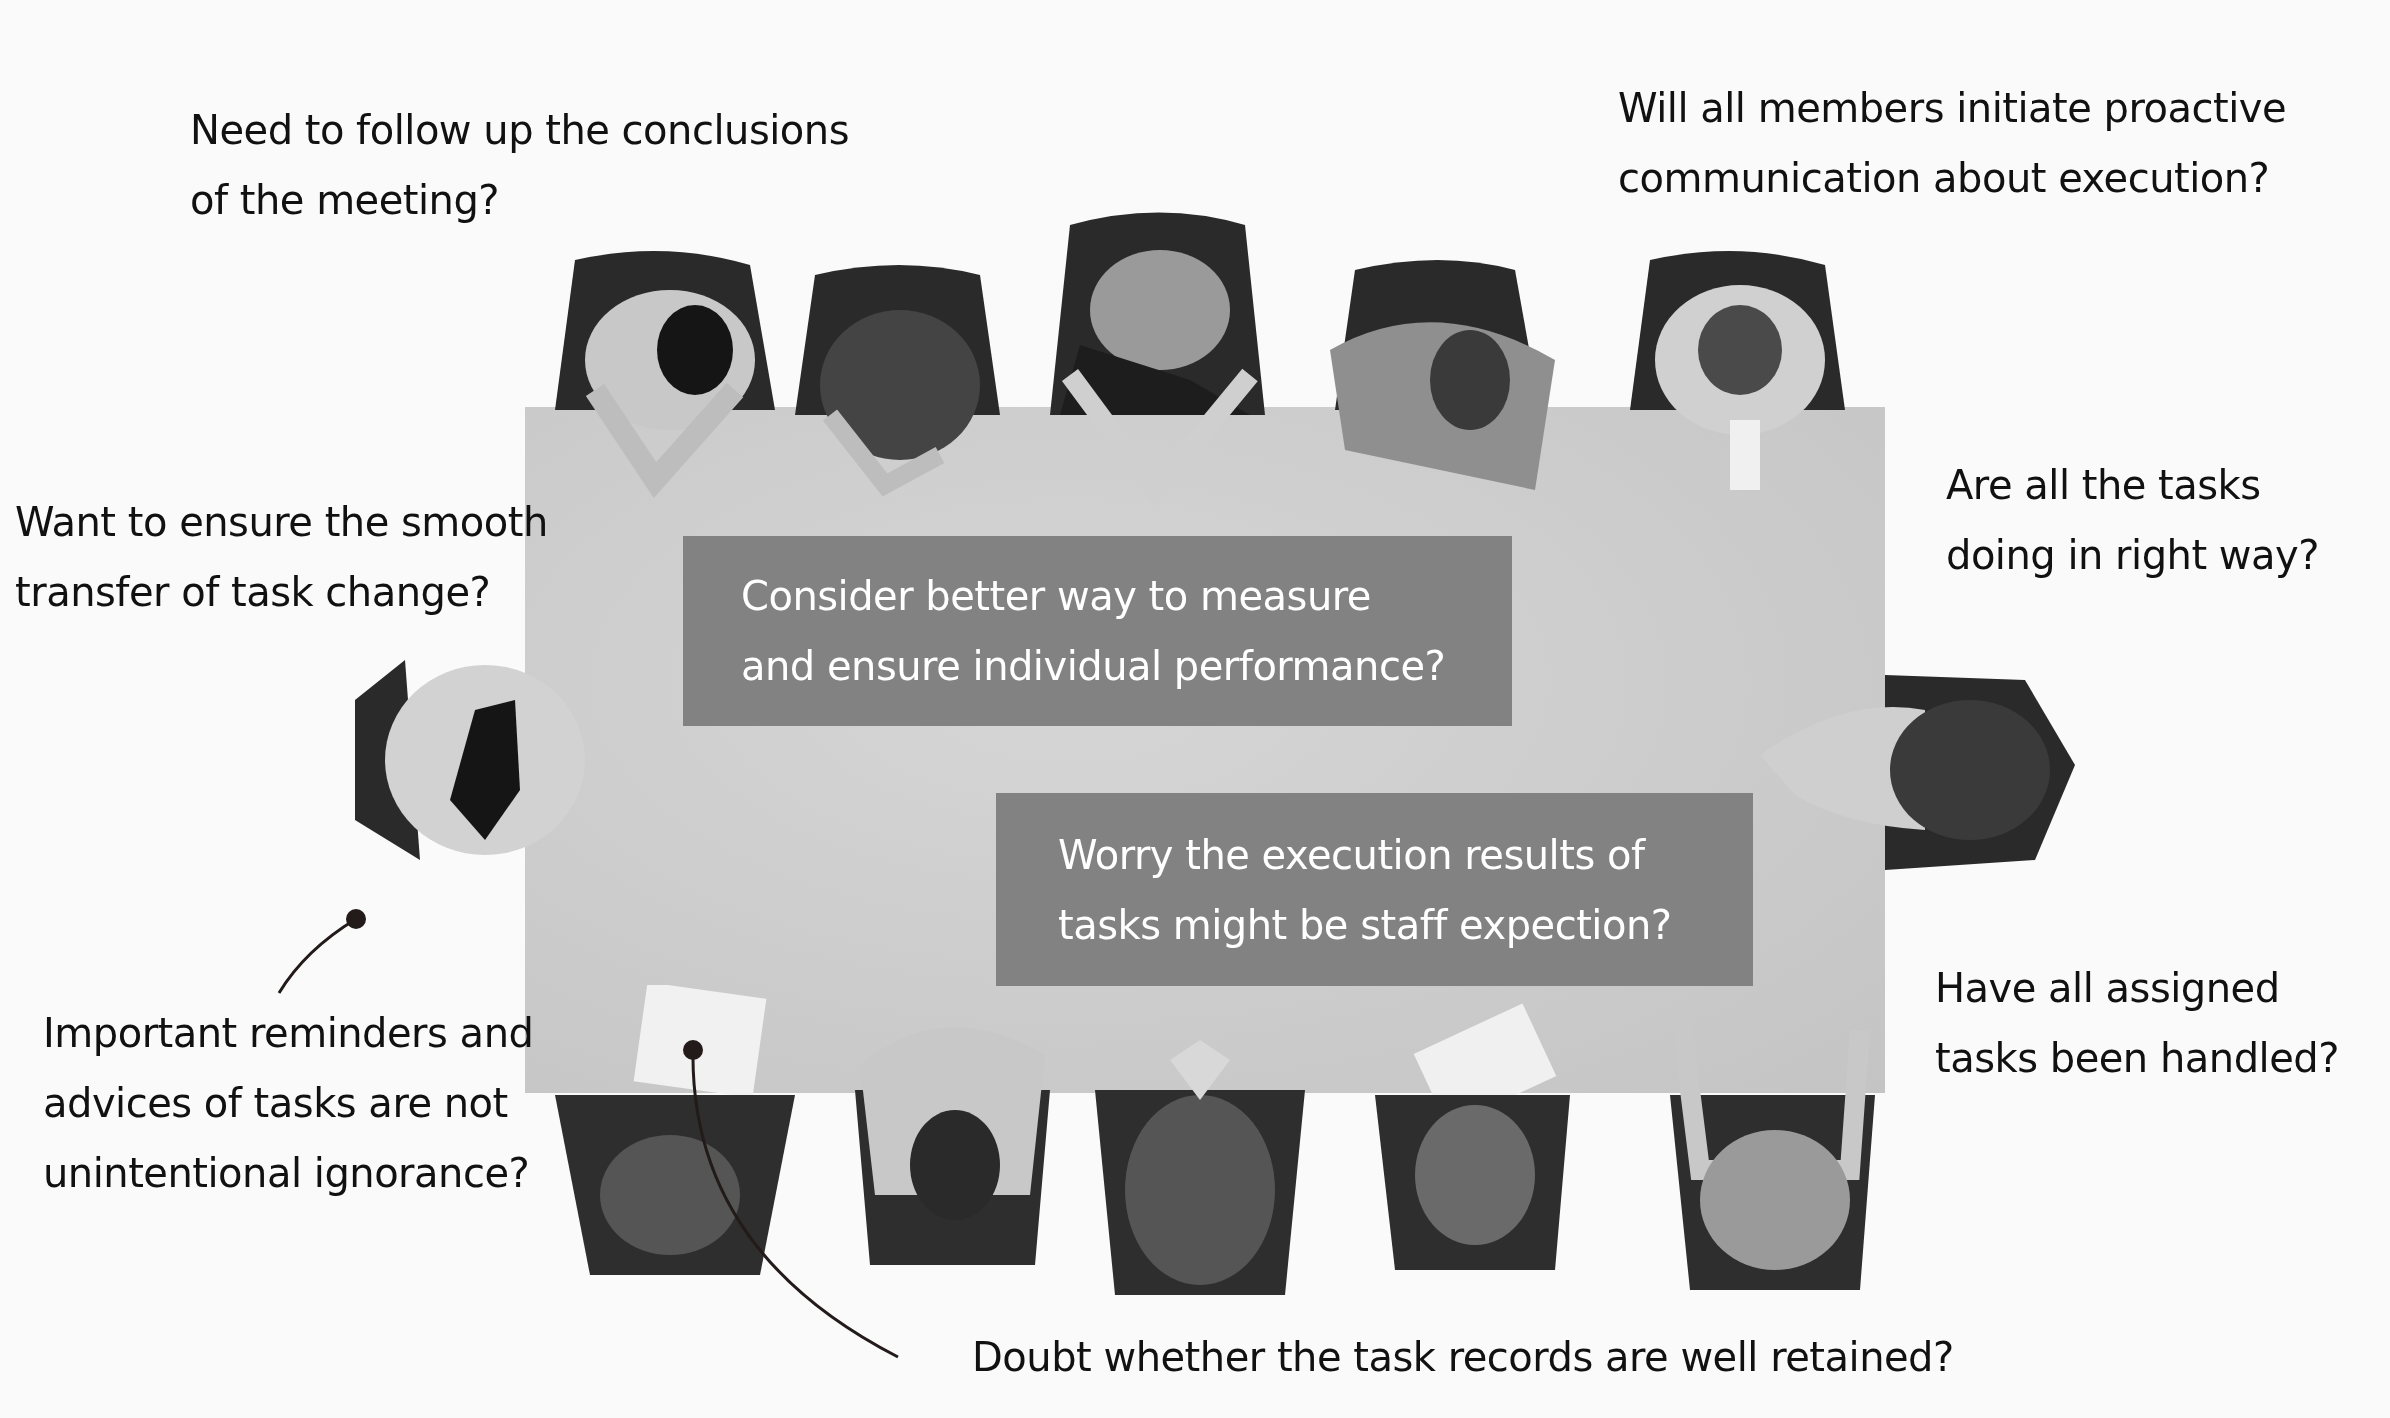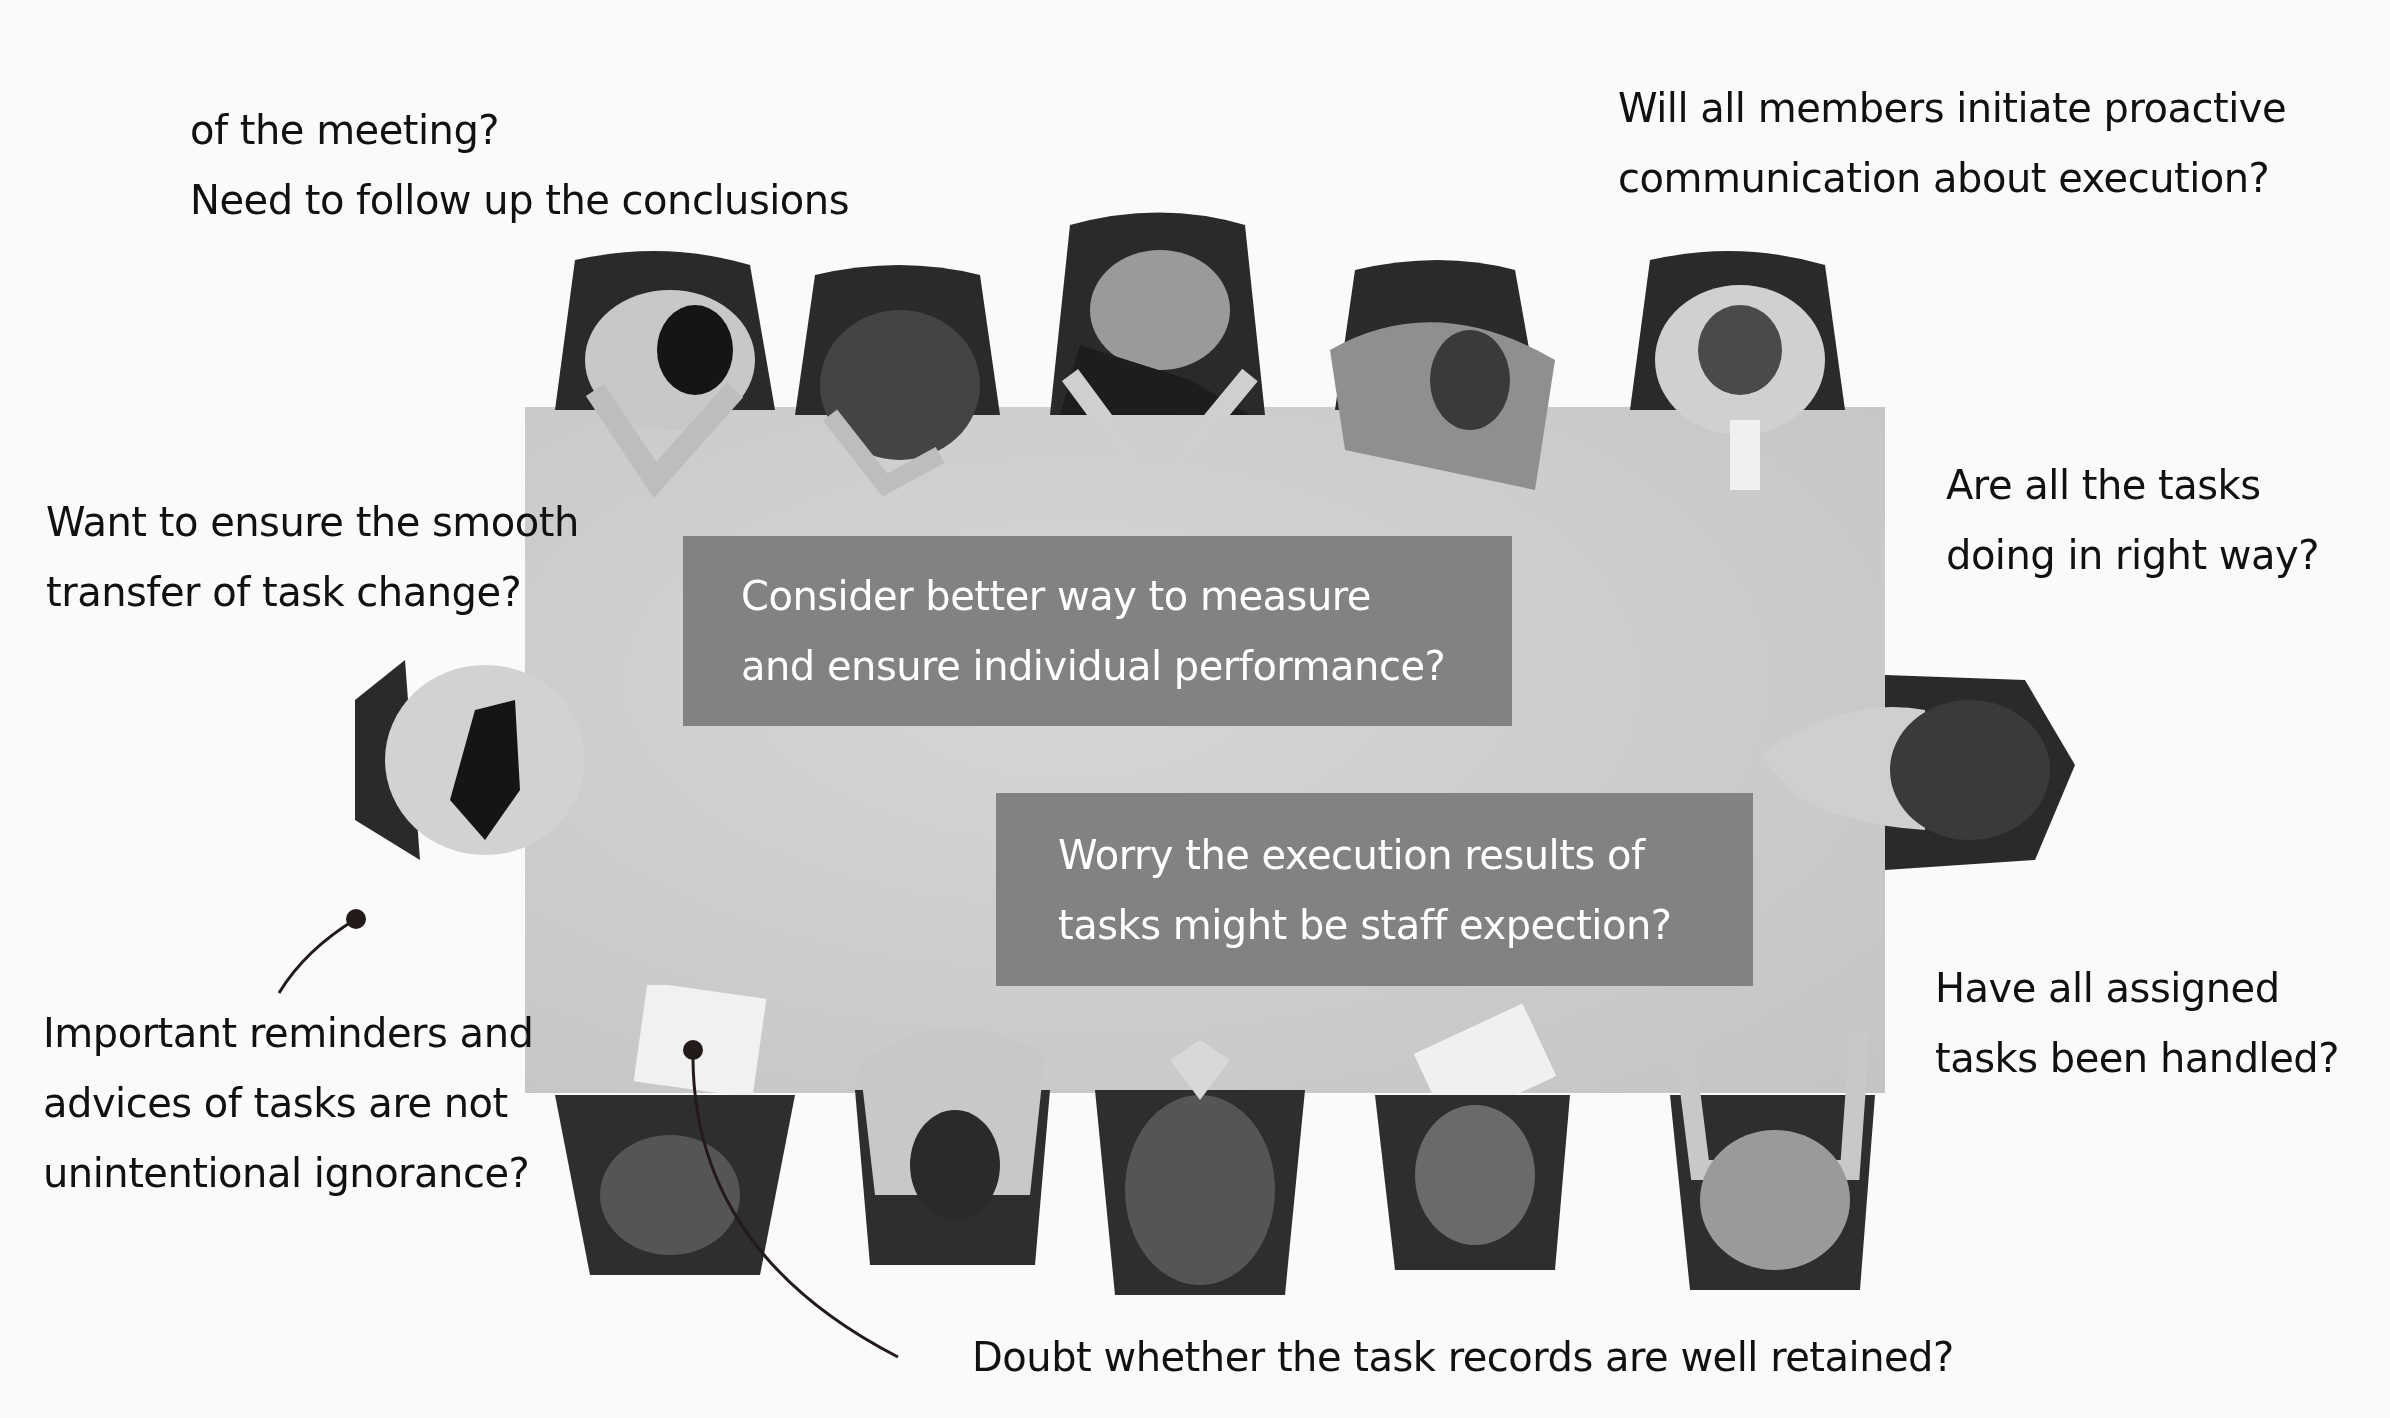--- a/index.html
+++ b/index.html
@@ -113,30 +113,30 @@
     <circle cx="356" cy="919" r="10" fill="#231a1a"></circle>
     <path d="M356 919 Q305 950 279 993" stroke="#231a1a" stroke-width="3" fill="none"></path>
   </g>
   <g>
     <circle cx="693" cy="1050" r="10" fill="#231a1a"></circle>
     <path d="M693 1050 Q690 1250 898 1357" stroke="#231a1a" stroke-width="3" fill="none"></path>
   </g>
 </svg>
 
 <div class="label" style="left:190px;top:95px;">
+  <span>Need to follow up the conclusions</span>
   <span>of the meeting?</span>
-  <span>Need to follow up the conclusions</span>
 </div>
 
 <div class="label" style="left:1618px;top:73px;">
   <span>Will all members initiate proactive</span>
   <span>communication about execution?</span>
 </div>
 
-<div class="label" style="left:46px;top:487px;">
+<div class="label" style="left:15px;top:487px;">
   <span>Want to ensure the smooth</span>
   <span>transfer of task change?</span>
 </div>
 
 <div class="label" style="left:1946px;top:450px;">
   <span>Are all the tasks</span>
   <span>doing in right way?</span>
 </div>
 
 <div class="label" style="left:1935px;top:953px;">

